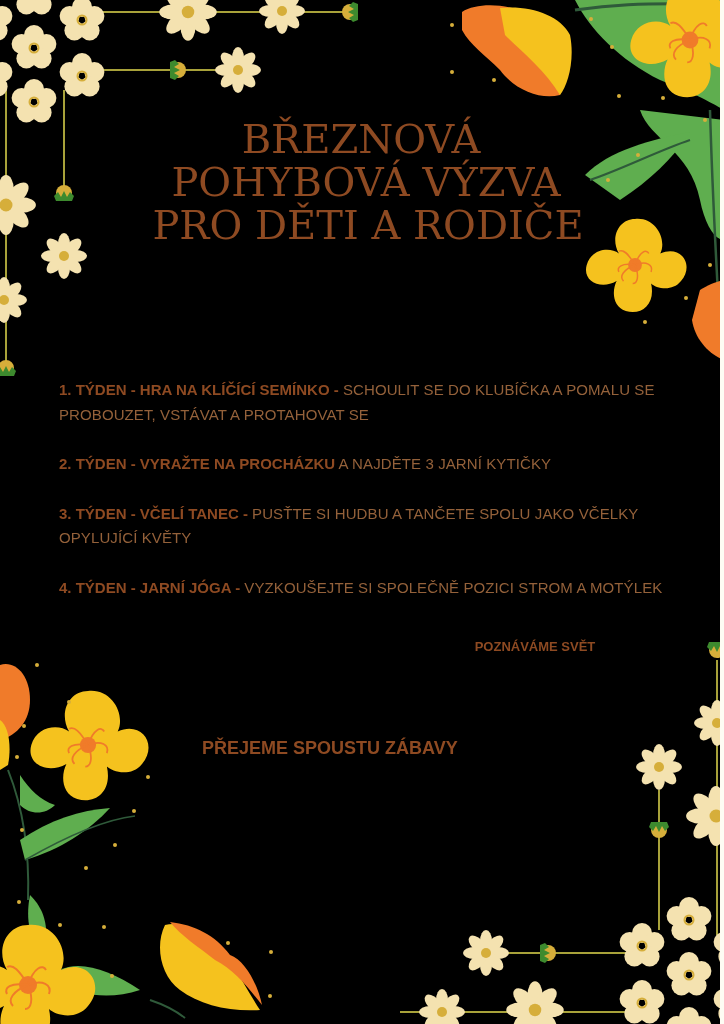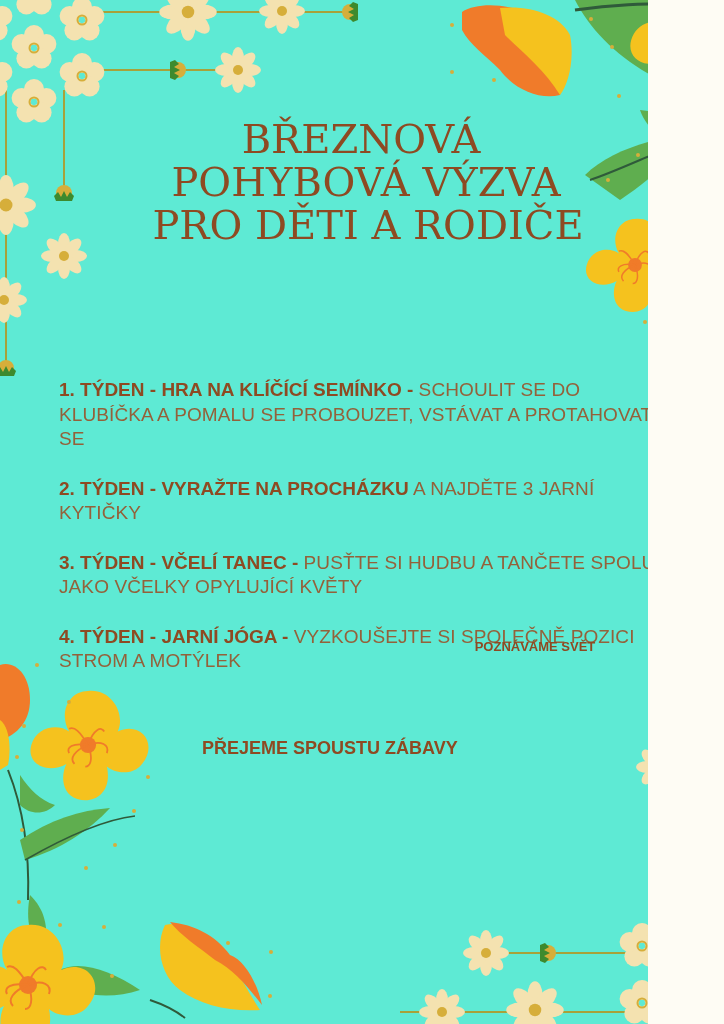--- a/index.html
+++ b/index.html
@@ -1,31 +1,31 @@
 <!DOCTYPE html>
 <html><head>
   <meta charset="utf-8">
   <style>
     html, body { margin: 0; padding: 0; }
     body { width: 724px; height: 1024px; background: #fefcf4; overflow: hidden; position: relative; }
-    .page { position: absolute; left: 0; top: 0; width: 648px; height: 1024px; background: #5eead4; overflow: hidden; }
+    .page { position: absolute; left: 0; top: 0; width: 720px; height: 1024px; background: #000000; overflow: hidden; }
     .deco { position: absolute; left: 0; top: 0; width: 724px; height: 1024px; pointer-events: none; }
     .title {
       position: absolute; left: 0; width: 724px; top: 118px;
       text-align: center; color: #8e4a22;
       font-family: "DejaVu Serif", "Liberation Serif", serif;
       font-size: 40px; line-height: 43px; letter-spacing: 0px;
     }
     .title div { white-space: nowrap; }
     .t1 { margin-left: -2px; }
     .t2 { margin-left: 8px; }
     .t3 { margin-left: 12px; }
     .items {
       position: absolute; left: 59px; top: 378px; width: 620px;
-      font-family: "Liberation Sans", sans-serif; font-size: 19px; line-height: 24.5px;
+      font-family: "Liberation Sans", sans-serif; font-size: 15px; line-height: 24.5px;
       color: #8e5a34;
     }
     .item { margin-bottom: 25px; }
     .item b { color: #8e4a22; font-weight: bold; }
     .item .desc { color: #94613a; font-weight: normal; letter-spacing: 0.1px; }
     .motto {
       position: absolute; left: 400px; width: 270px; top: 632px;
       text-align: center; font-family: "Liberation Sans", sans-serif; font-weight: bold;
       font-size: 13px; line-height: 30px; color: #8e4a22;
     }

